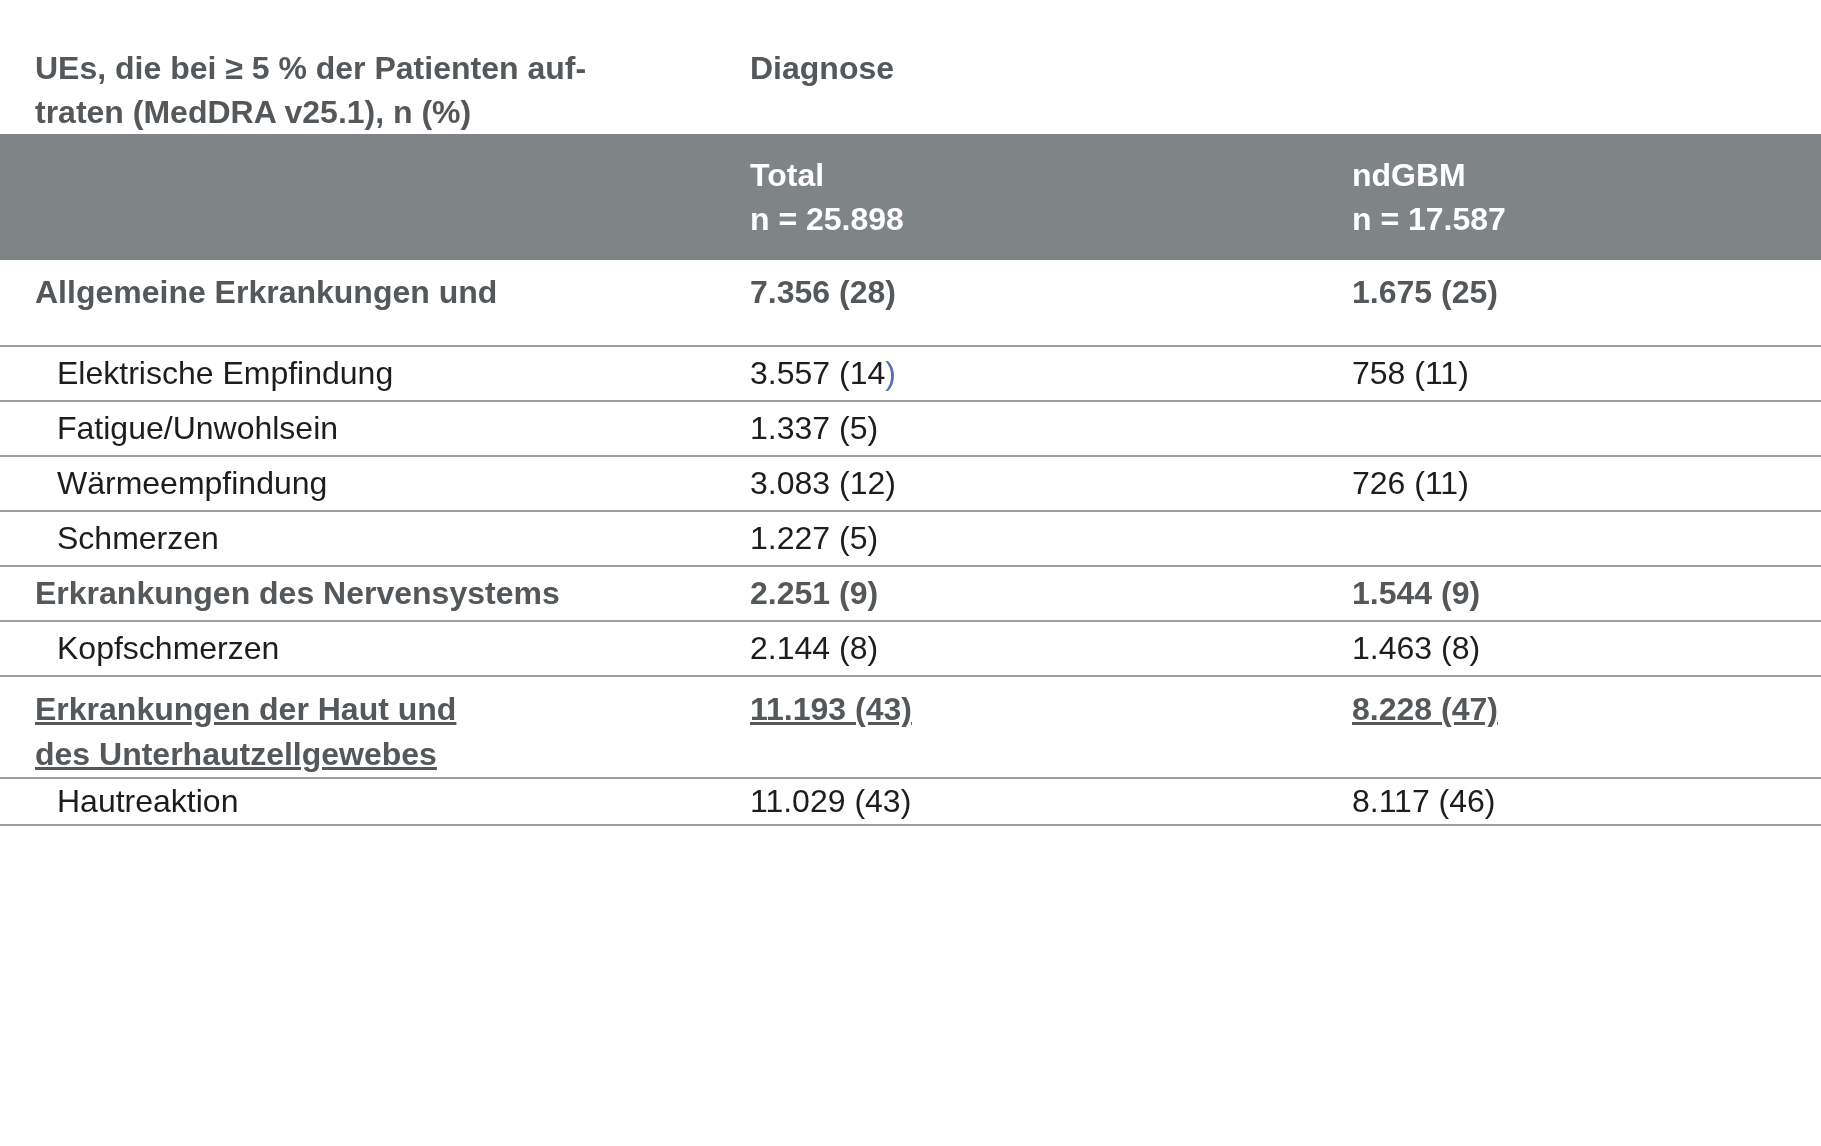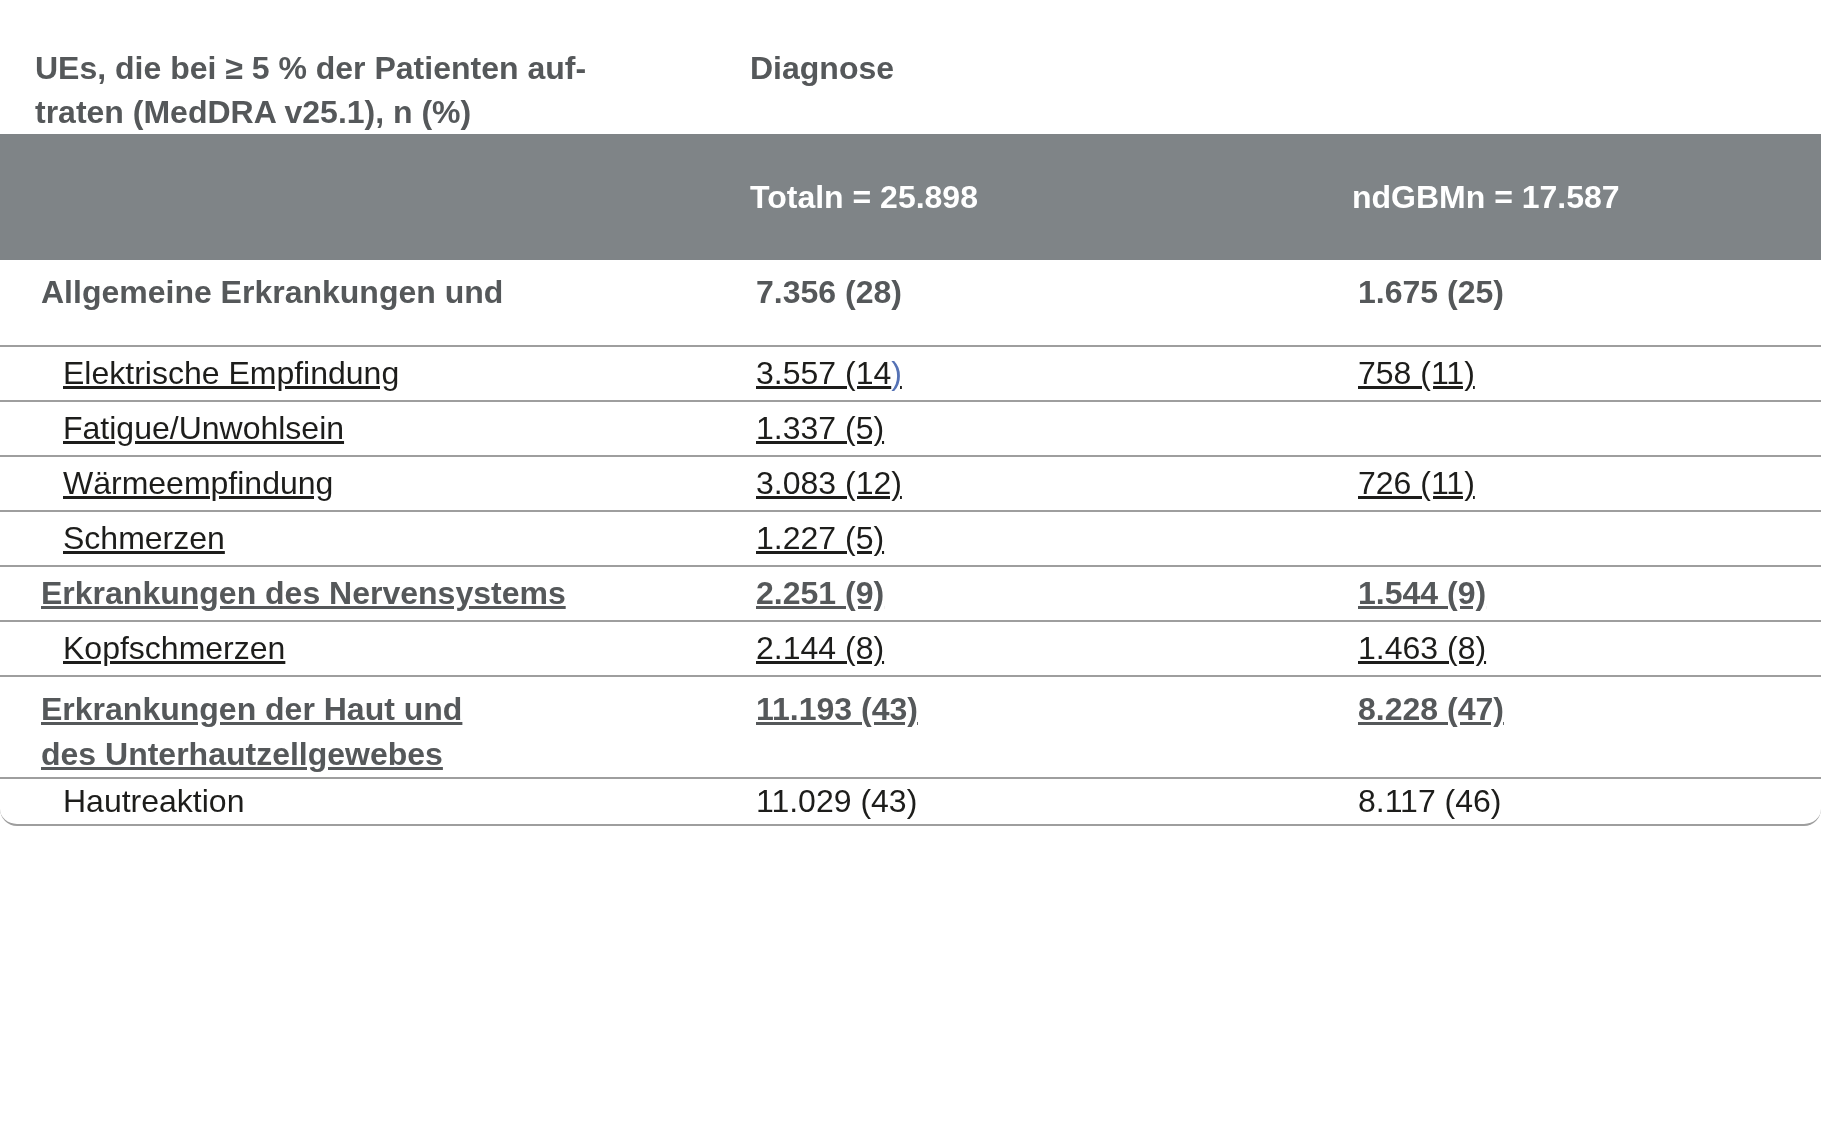--- a/index.html
+++ b/index.html
@@ -39,45 +39,44 @@
   
   .band-row {
     height: 180px;
     background: #7f8487;
     color: #ffffff;
     font-size: 32px;
     font-weight: bold;
     line-height: 44px;
     align-items: center;
   }
-  .band-cell { display: flex; flex-direction: row; }
+  .band-cell { display: flex; flex-direction: column; }
   
   .body-row {
     font-size: 32px;
     line-height: 45px;
     border-bottom: 2px solid #9e9e9e;
     align-items: center;
-    padding-left: 6px;
   }
   .body-row .col1 { padding-left: 35px; }
   .body-row.sub .col1 { padding-left: 57px; }
   .body-row.group {
     font-weight: bold;
     color: #55585a;
   }
   .body-row.two {
     align-items: start;
   }
   .body-row.two > div {
     padding-top: 10px;
   }
   .r1 { height: 125px; }
-  .r-single { height: 78px; text-decoration: underline; }
+  .r-single { height: 78px; }
   .r8 { height: 130px; text-decoration: underline; }
-  .r9 { height: 64px; border-radius: 17px; }
+  .r9 { height: 64px; }
   .blue-paren { color: #5572b5; }
   .spacer { height: 14px; }
 </style>
 </head>
 <body>
 
 <div class="ae-table">
 
   <div class="grid-row header-row">
     <div class="col1">

